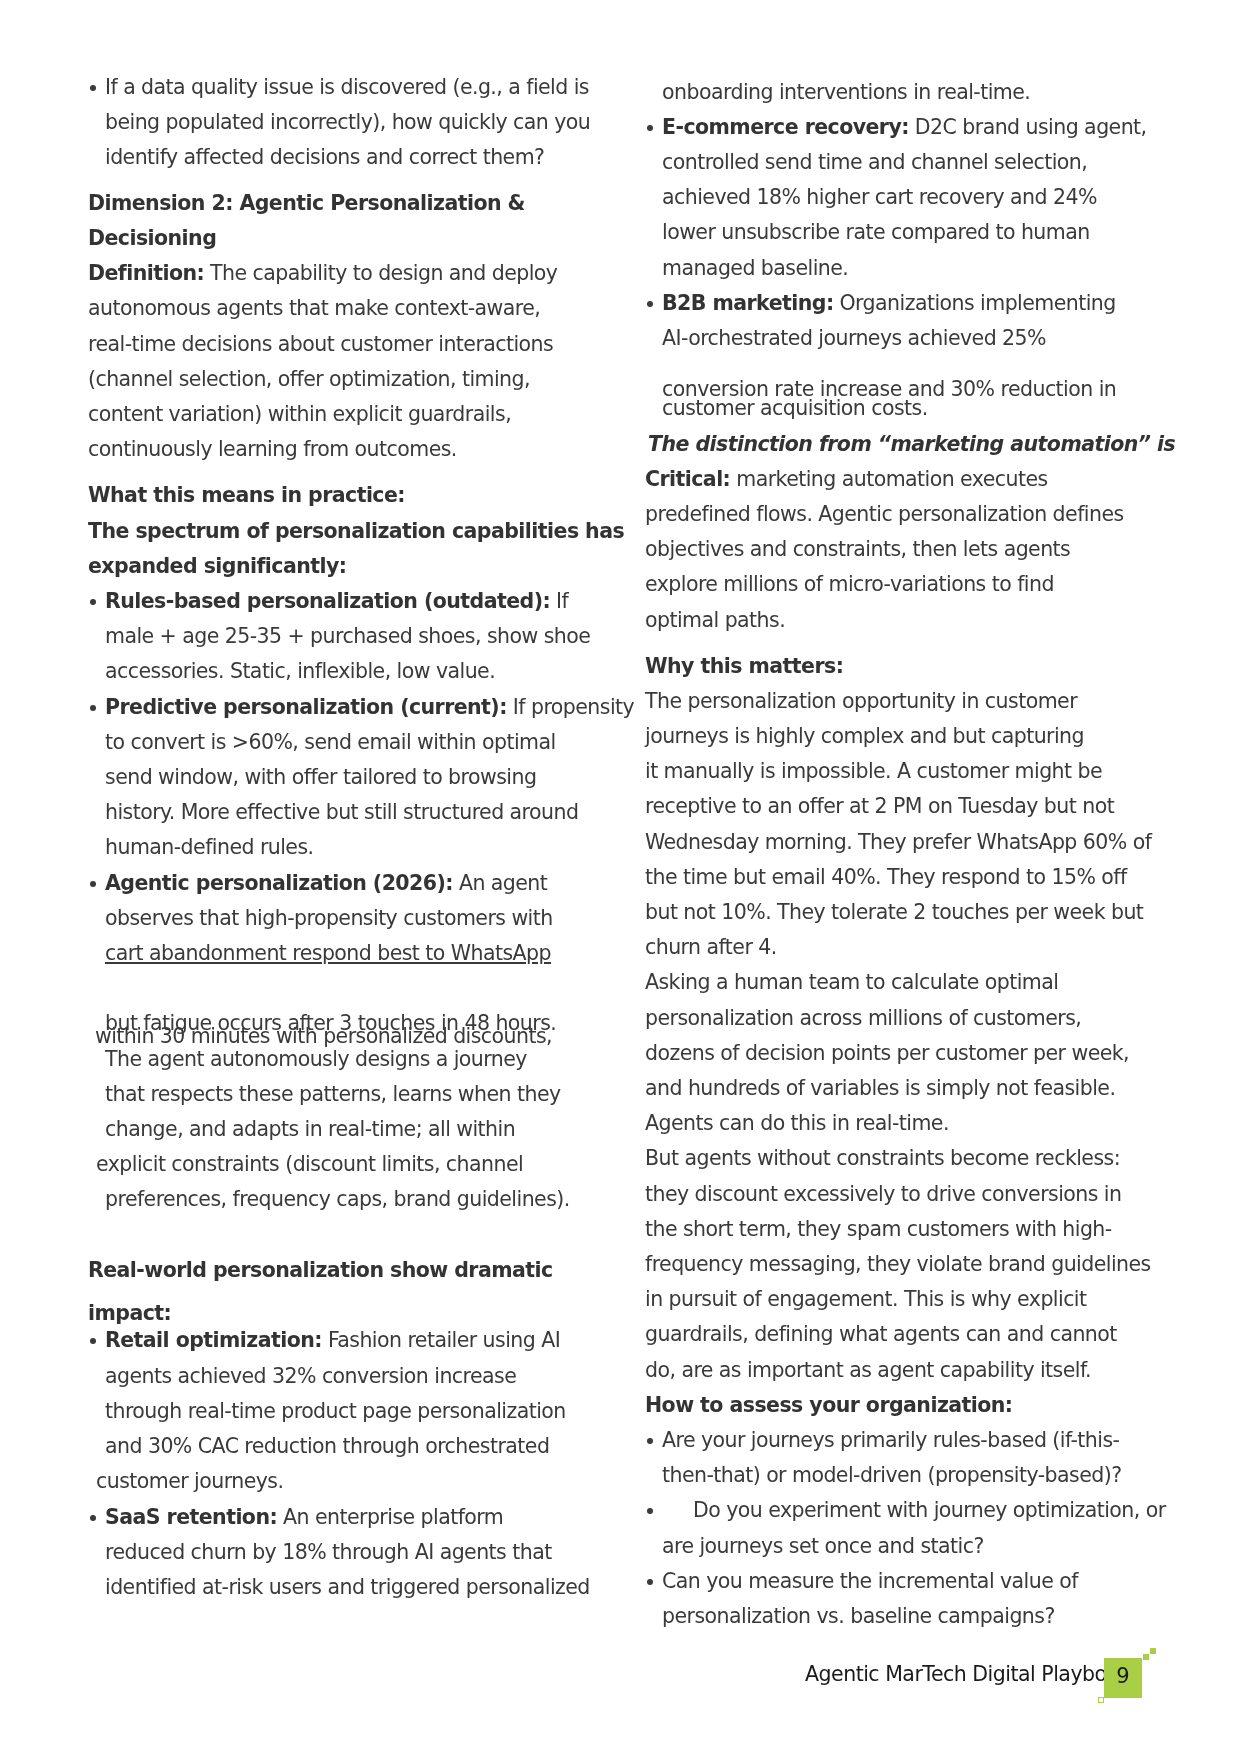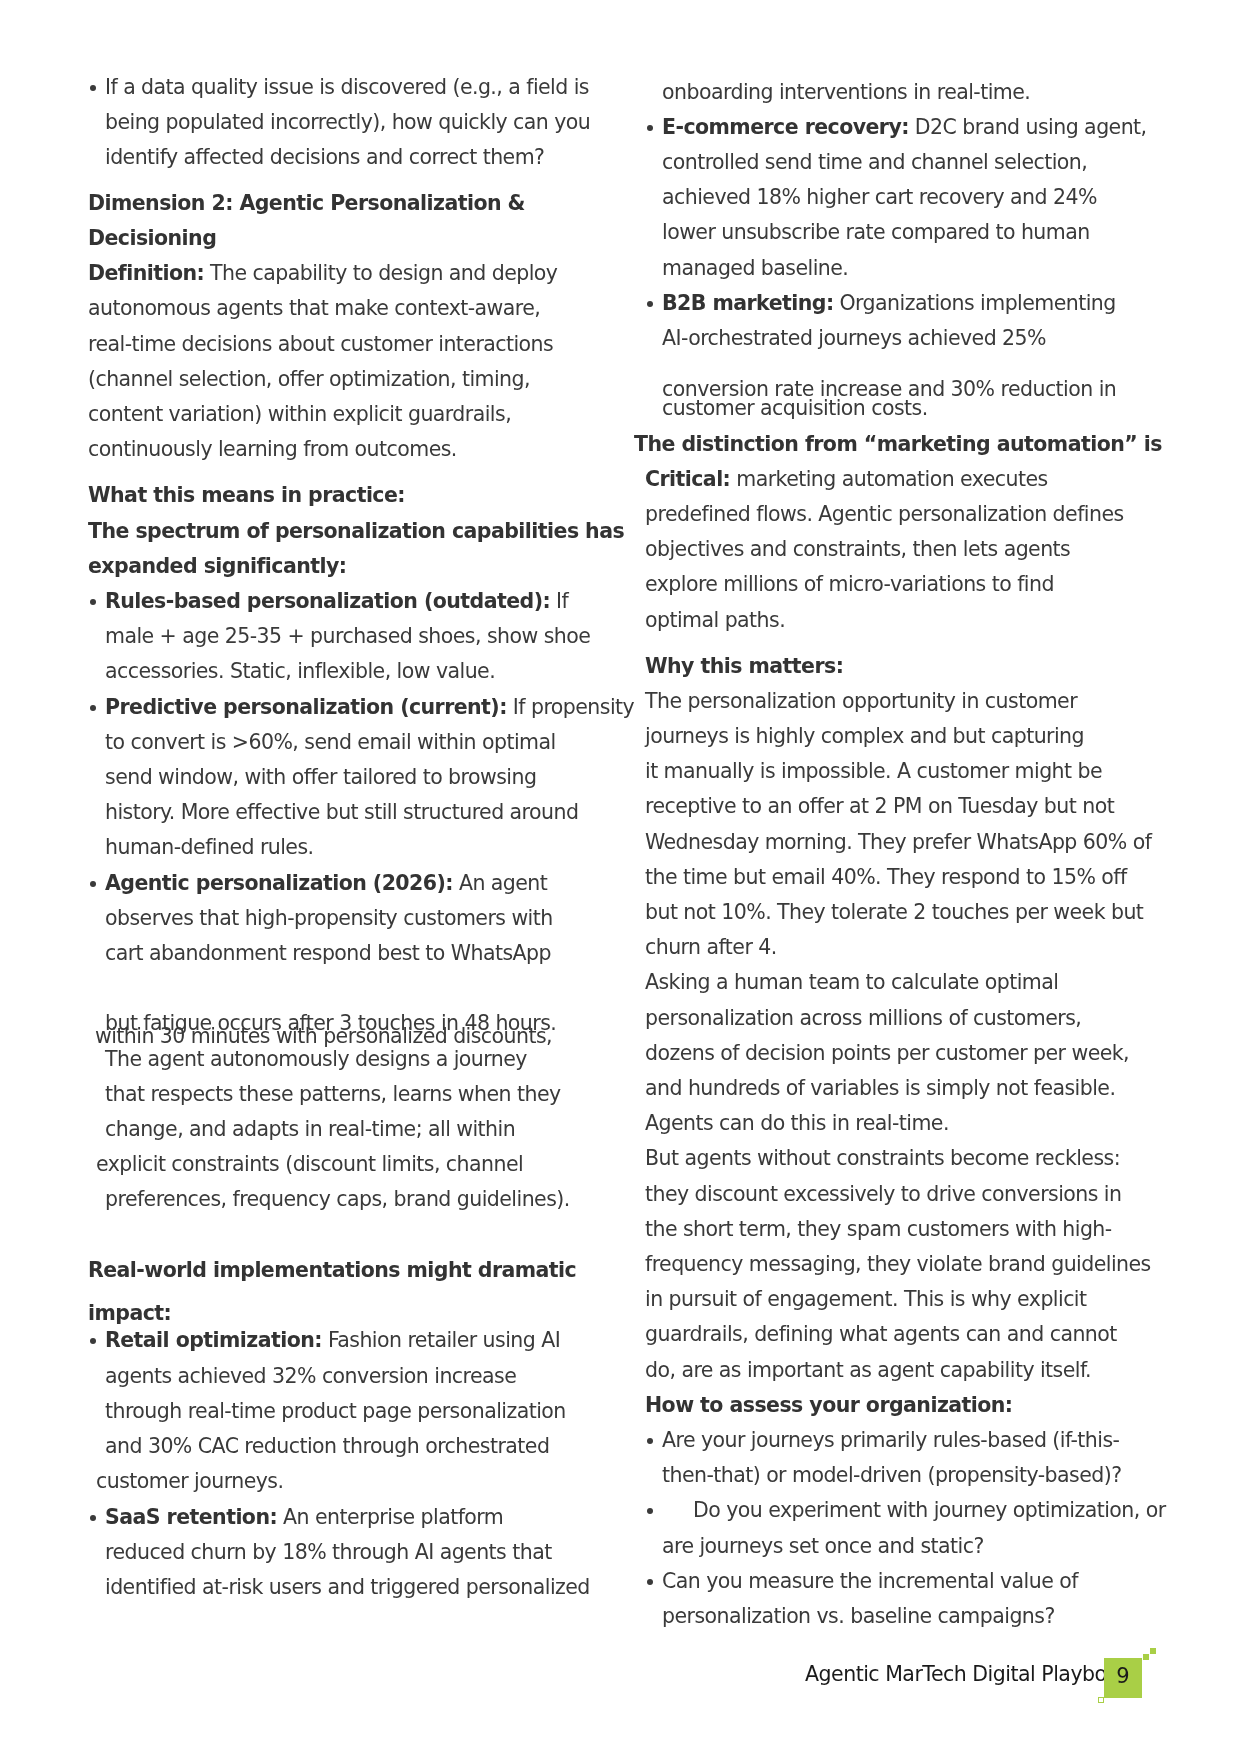--- a/index.html
+++ b/index.html
@@ -55,29 +55,29 @@
       <div class="ln" style="left: 105px; top: 658px;"><span>accessories. Static, inflexible, low value.</span></div>
       <div class="ln" style="left: 105px; top: 694px;"><span class="b">Predictive personalization (current):</span><span> If propensity</span></div>
       <span class="dot" style="left: 90px; top: 705px;"></span>
       <div class="ln" style="left: 105px; top: 729px;"><span>to convert is &gt;60%, send email within optimal</span></div>
       <div class="ln" style="left: 105px; top: 764px;"><span>send window, with offer tailored to browsing</span></div>
       <div class="ln" style="left: 105px; top: 799px;"><span>history. More effective but still structured around</span></div>
       <div class="ln" style="left: 105px; top: 834px;"><span>human-defined rules.</span></div>
       <div class="ln" style="left: 105px; top: 870px;"><span class="b">Agentic personalization (2026):</span><span> An agent</span></div>
       <span class="dot" style="left: 90px; top: 881px;"></span>
       <div class="ln" style="left: 105px; top: 905px;"><span>observes that high-propensity customers with</span></div>
-      <div class="ln" style="left: 105px; top: 940px;"><span>cart abandonment respond best to WhatsApp</span></div>
+      <div class="ln" style="left: 105px; top: 940px; text-decoration: underline;"><span>cart abandonment respond best to WhatsApp</span></div>
       <div class="ln" style="left: 95px; top: 975px; margin-top: 48px;"><span>within 30 minutes with personalized discounts,</span></div>
       <div class="ln" style="left: 105px; top: 1010px;"><span>but fatigue occurs after 3 touches in 48 hours.</span></div>
       <div class="ln" style="left: 105px; top: 1046px;"><span>The agent autonomously designs a journey</span></div>
       <div class="ln" style="left: 105px; top: 1081px;"><span>that respects these patterns, learns when they</span></div>
       <div class="ln" style="left: 105px; top: 1116px;"><span>change, and adapts in real-time; all within</span></div>
       <div class="ln" style="left: 96px; top: 1151px;"><span>explicit constraints (discount limits, channel</span></div>
       <div class="ln" style="left: 105px; top: 1186px;"><span>preferences, frequency caps, brand guidelines).</span></div>
-      <div class="ln" style="left: 88px; top: 1257px;"><span class="b">Real-world implementations might dramatic</span></div>
+      <div class="ln" style="left: 88px; top: 1257px;"><span class="b">Real-world personalization show dramatic</span></div>
       <div class="ln" style="left: 88px; top: 1292px; margin-top: 8px;"><span class="b">impact:</span></div>
       <div class="ln" style="left: 105px; top: 1327px;"><span class="b">Retail optimization:</span><span> Fashion retailer using AI</span></div>
       <span class="dot" style="left: 90px; top: 1338px;"></span>
       <div class="ln" style="left: 105px; top: 1363px;"><span>agents achieved 32% conversion increase</span></div>
       <div class="ln" style="left: 105px; top: 1398px;"><span>through real-time product page personalization</span></div>
       <div class="ln" style="left: 105px; top: 1433px;"><span>and 30% CAC reduction through orchestrated</span></div>
       <div class="ln" style="left: 96px; top: 1468px;"><span>customer journeys.</span></div>
       <div class="ln" style="left: 105px; top: 1504px;"><span class="b">SaaS retention:</span><span> An enterprise platform</span></div>
       <span class="dot" style="left: 90px; top: 1515px;"></span>
       <div class="ln" style="left: 105px; top: 1539px;"><span>reduced churn by 18% through AI agents that</span></div>
@@ -89,21 +89,21 @@
       <span class="dot" style="left: 647px; top: 125px;"></span>
       <div class="ln" style="left: 662px; top: 149px;"><span>controlled send time and channel selection,</span></div>
       <div class="ln" style="left: 662px; top: 184px;"><span>achieved 18% higher cart recovery and 24%</span></div>
       <div class="ln" style="left: 662px; top: 219px;"><span>lower unsubscribe rate compared to human</span></div>
       <div class="ln" style="left: 662px; top: 255px;"><span>managed baseline.</span></div>
       <div class="ln" style="left: 662px; top: 290px;"><span class="b">B2B marketing:</span><span> Organizations implementing</span></div>
       <span class="dot" style="left: 647px; top: 301px;"></span>
       <div class="ln" style="left: 662px; top: 325px;"><span>AI-orchestrated journeys achieved 25%</span></div>
       <div class="ln" style="left: 662px; top: 360px; margin-top: 16px;"><span>conversion rate increase and 30% reduction in</span></div>
       <div class="ln" style="left: 662px; top: 395px;"><span>customer acquisition costs.</span></div>
-      <div class="ln" style="left: 634px; top: 431px;"><span class="b">The distinction from “marketing automation” is</span></div>
+      <div class="ln" style="left: 648px; top: 431px; font-style: italic;"><span class="b">The distinction from “marketing automation” is</span></div>
       <div class="ln" style="left: 645px; top: 466px;"><span class="b">Critical:</span><span> marketing automation executes</span></div>
       <div class="ln" style="left: 645px; top: 501px;"><span>predefined flows. Agentic personalization defines</span></div>
       <div class="ln" style="left: 645px; top: 536px;"><span>objectives and constraints, then lets agents</span></div>
       <div class="ln" style="left: 645px; top: 571px;"><span>explore millions of micro-variations to find</span></div>
       <div class="ln" style="left: 645px; top: 607px;"><span>optimal paths.</span></div>
       <div class="ln" style="left: 645px; top: 653px;"><span class="b">Why this matters:</span></div>
       <div class="ln" style="left: 645px; top: 688px;"><span>The personalization opportunity in customer</span></div>
       <div class="ln" style="left: 645px; top: 723px;"><span>journeys is highly complex and but capturing</span></div>
       <div class="ln" style="left: 645px; top: 758px;"><span>it manually is impossible. A customer might be</span></div>
       <div class="ln" style="left: 645px; top: 793px;"><span>receptive to an offer at 2 PM on Tuesday but not</span></div>

